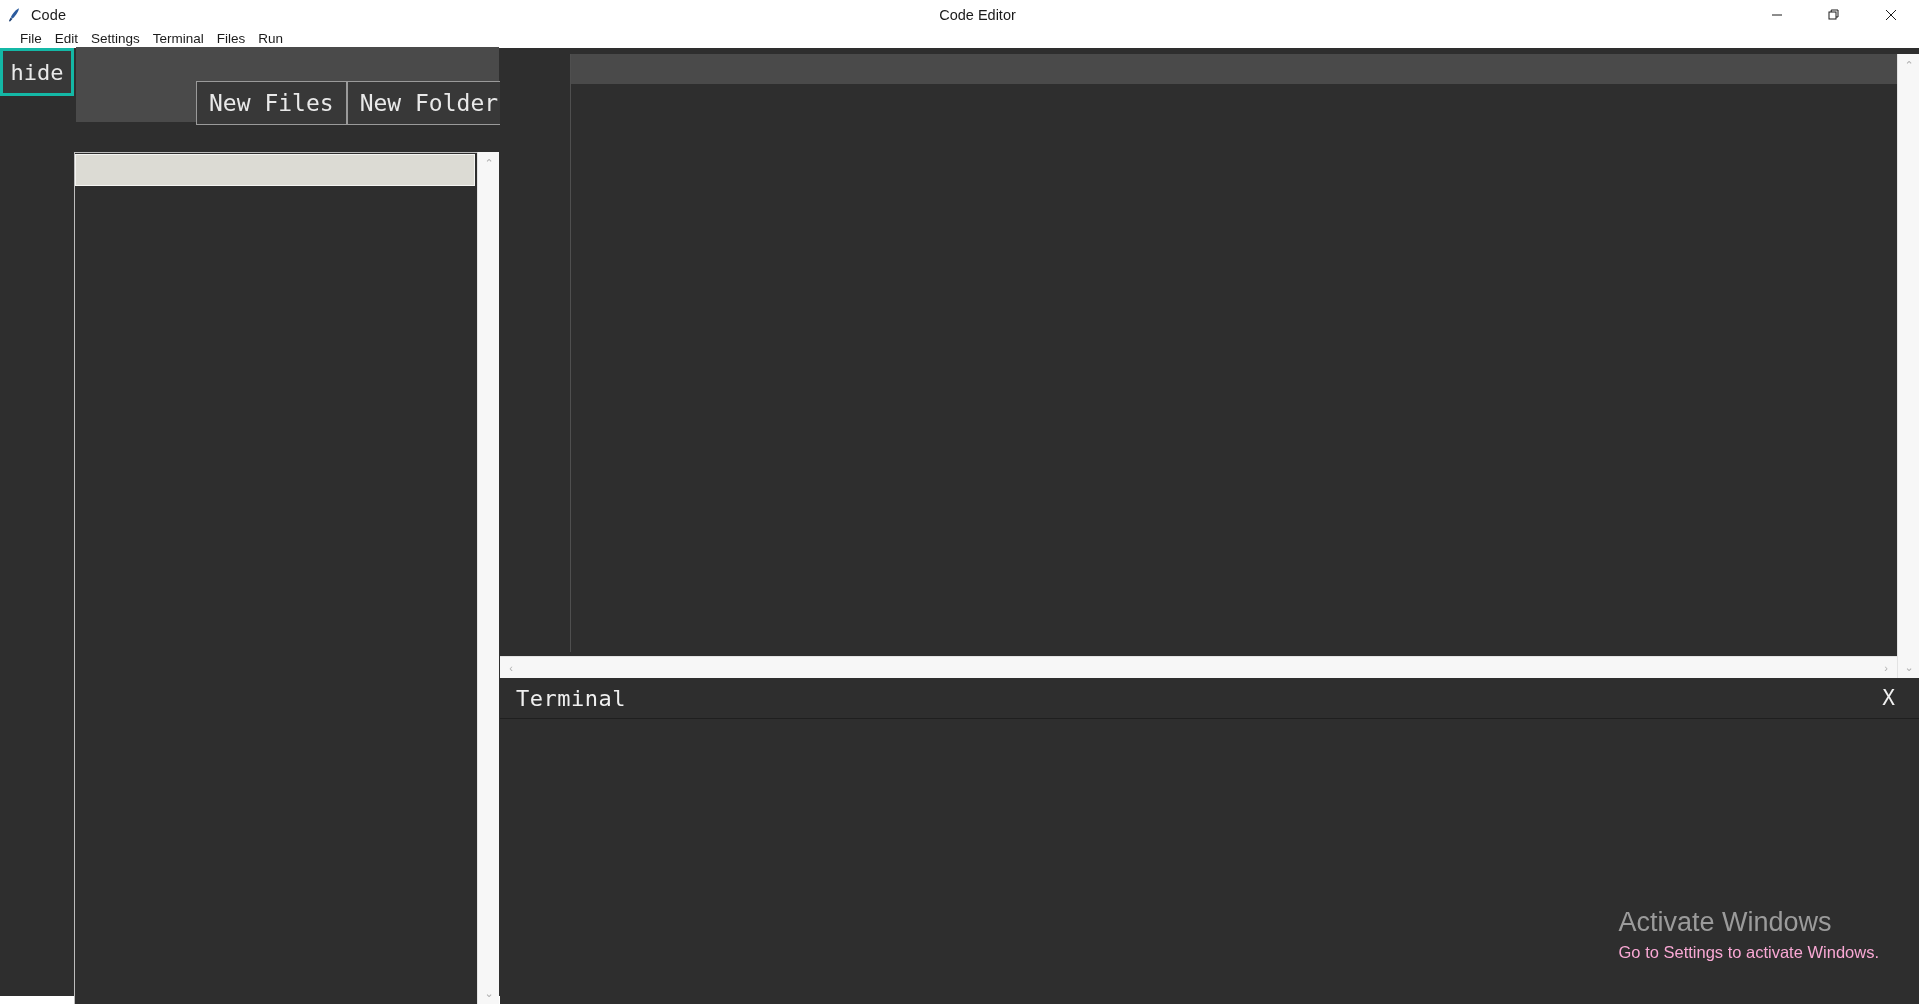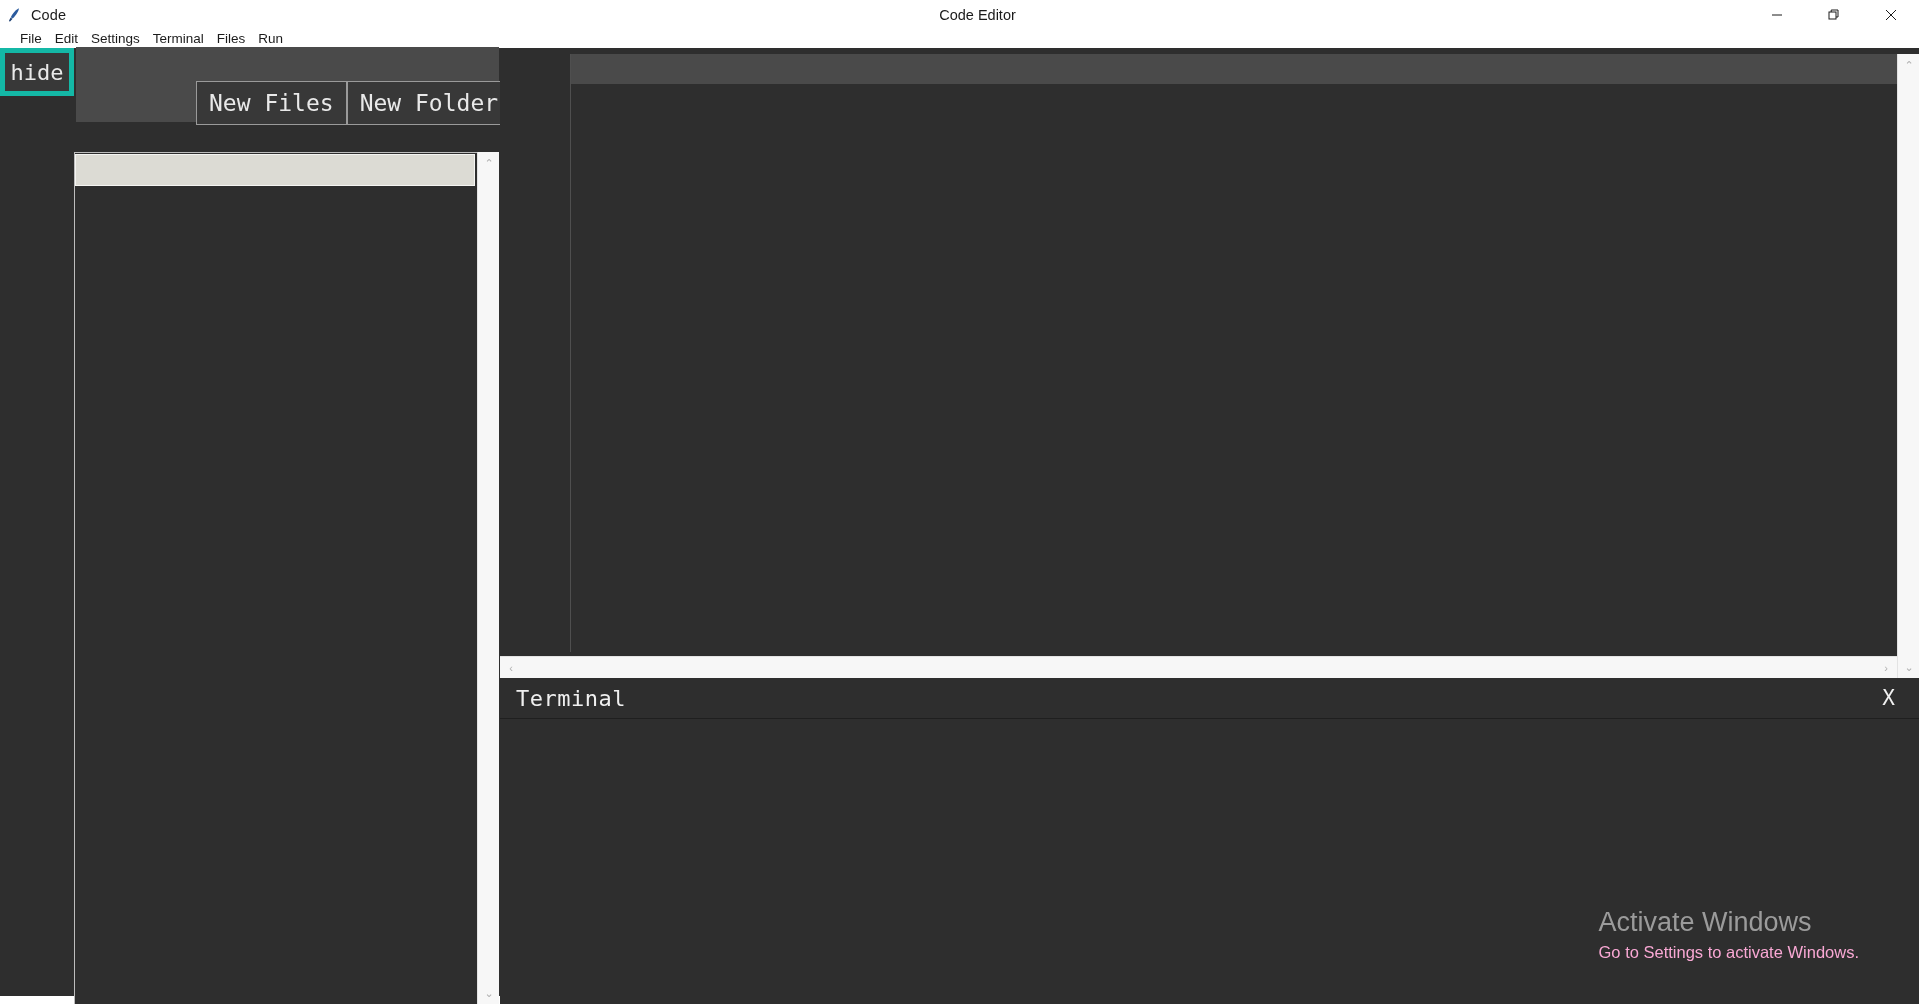--- a/index.html
+++ b/index.html
@@ -87,21 +87,21 @@
     white-space: nowrap;
   }
 
   
   .hide-btn {
     position: absolute;
     left: 0; top: 48px;
     width: 74px;
     height: 48px;
     background: #383838;
-    border: 5px solid #14b8a6;
+    border: 3px solid #14b8a6;
     color: #e9e9e9;
     font-family: "DejaVu Sans Mono", monospace;
     font-size: 22px;
     display: flex;
     align-items: center;
     justify-content: center;
   }
 
   .explorer-toolbar {
     position: absolute;
@@ -301,21 +301,21 @@
     font-family: "DejaVu Sans Mono", monospace;
     font-size: 15px;
     padding: 6px 10px;
     white-space: pre;
     overflow: hidden;
   }
 
   
   .watermark {
     position: absolute;
-    right: 60px;
+    right: 40px;
     bottom: 32px;
     text-align: left;
     pointer-events: none;
   }
   .watermark-title {
     color: #9b9b9b;
     font-size: 27px;
     line-height: 32px;
     font-weight: 400;
   }

